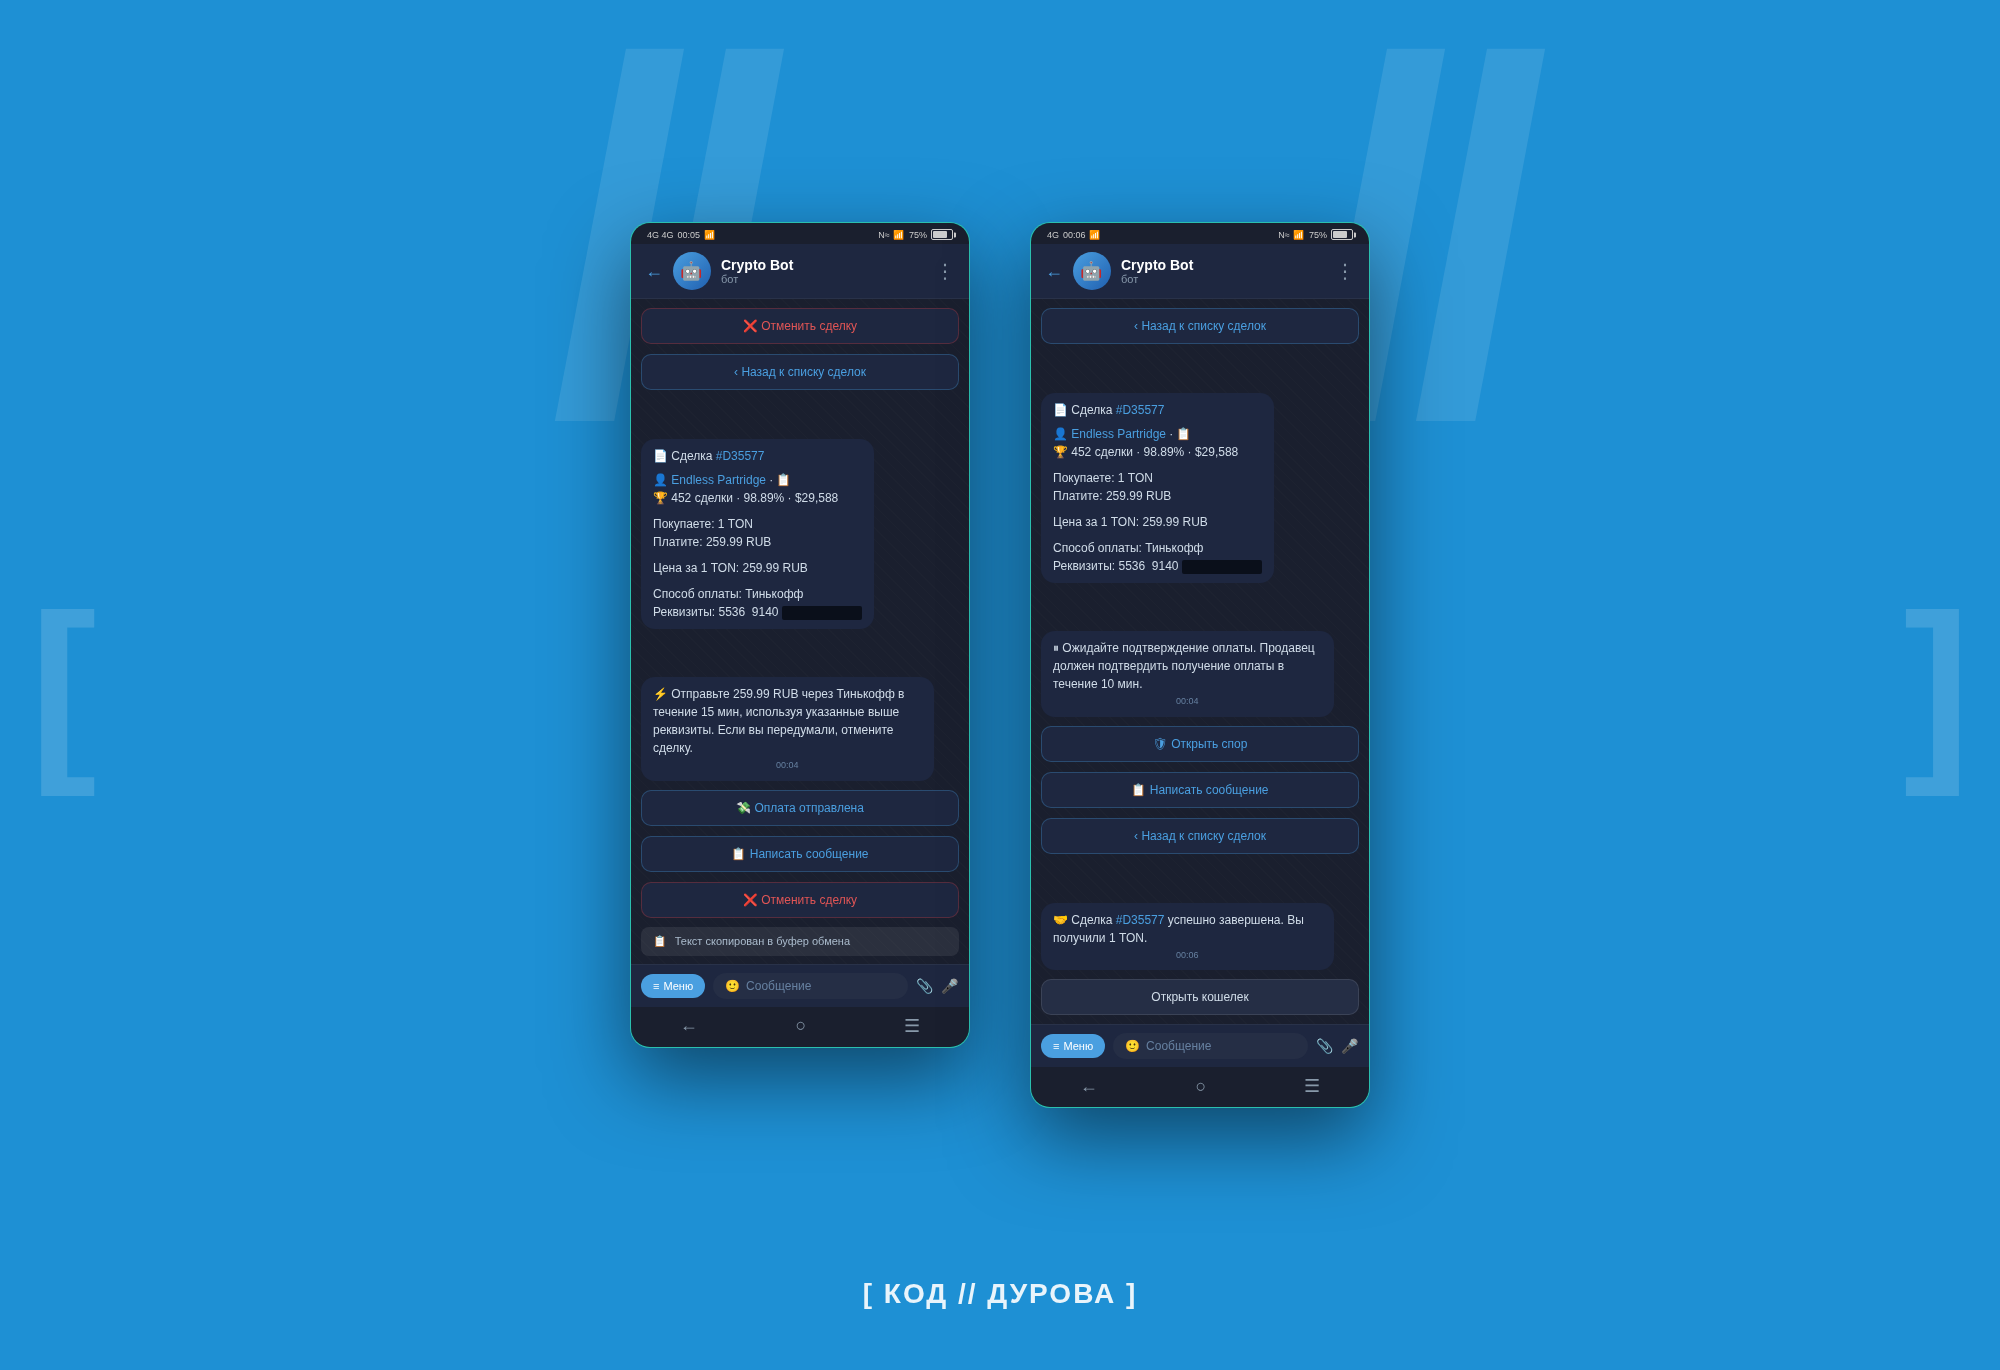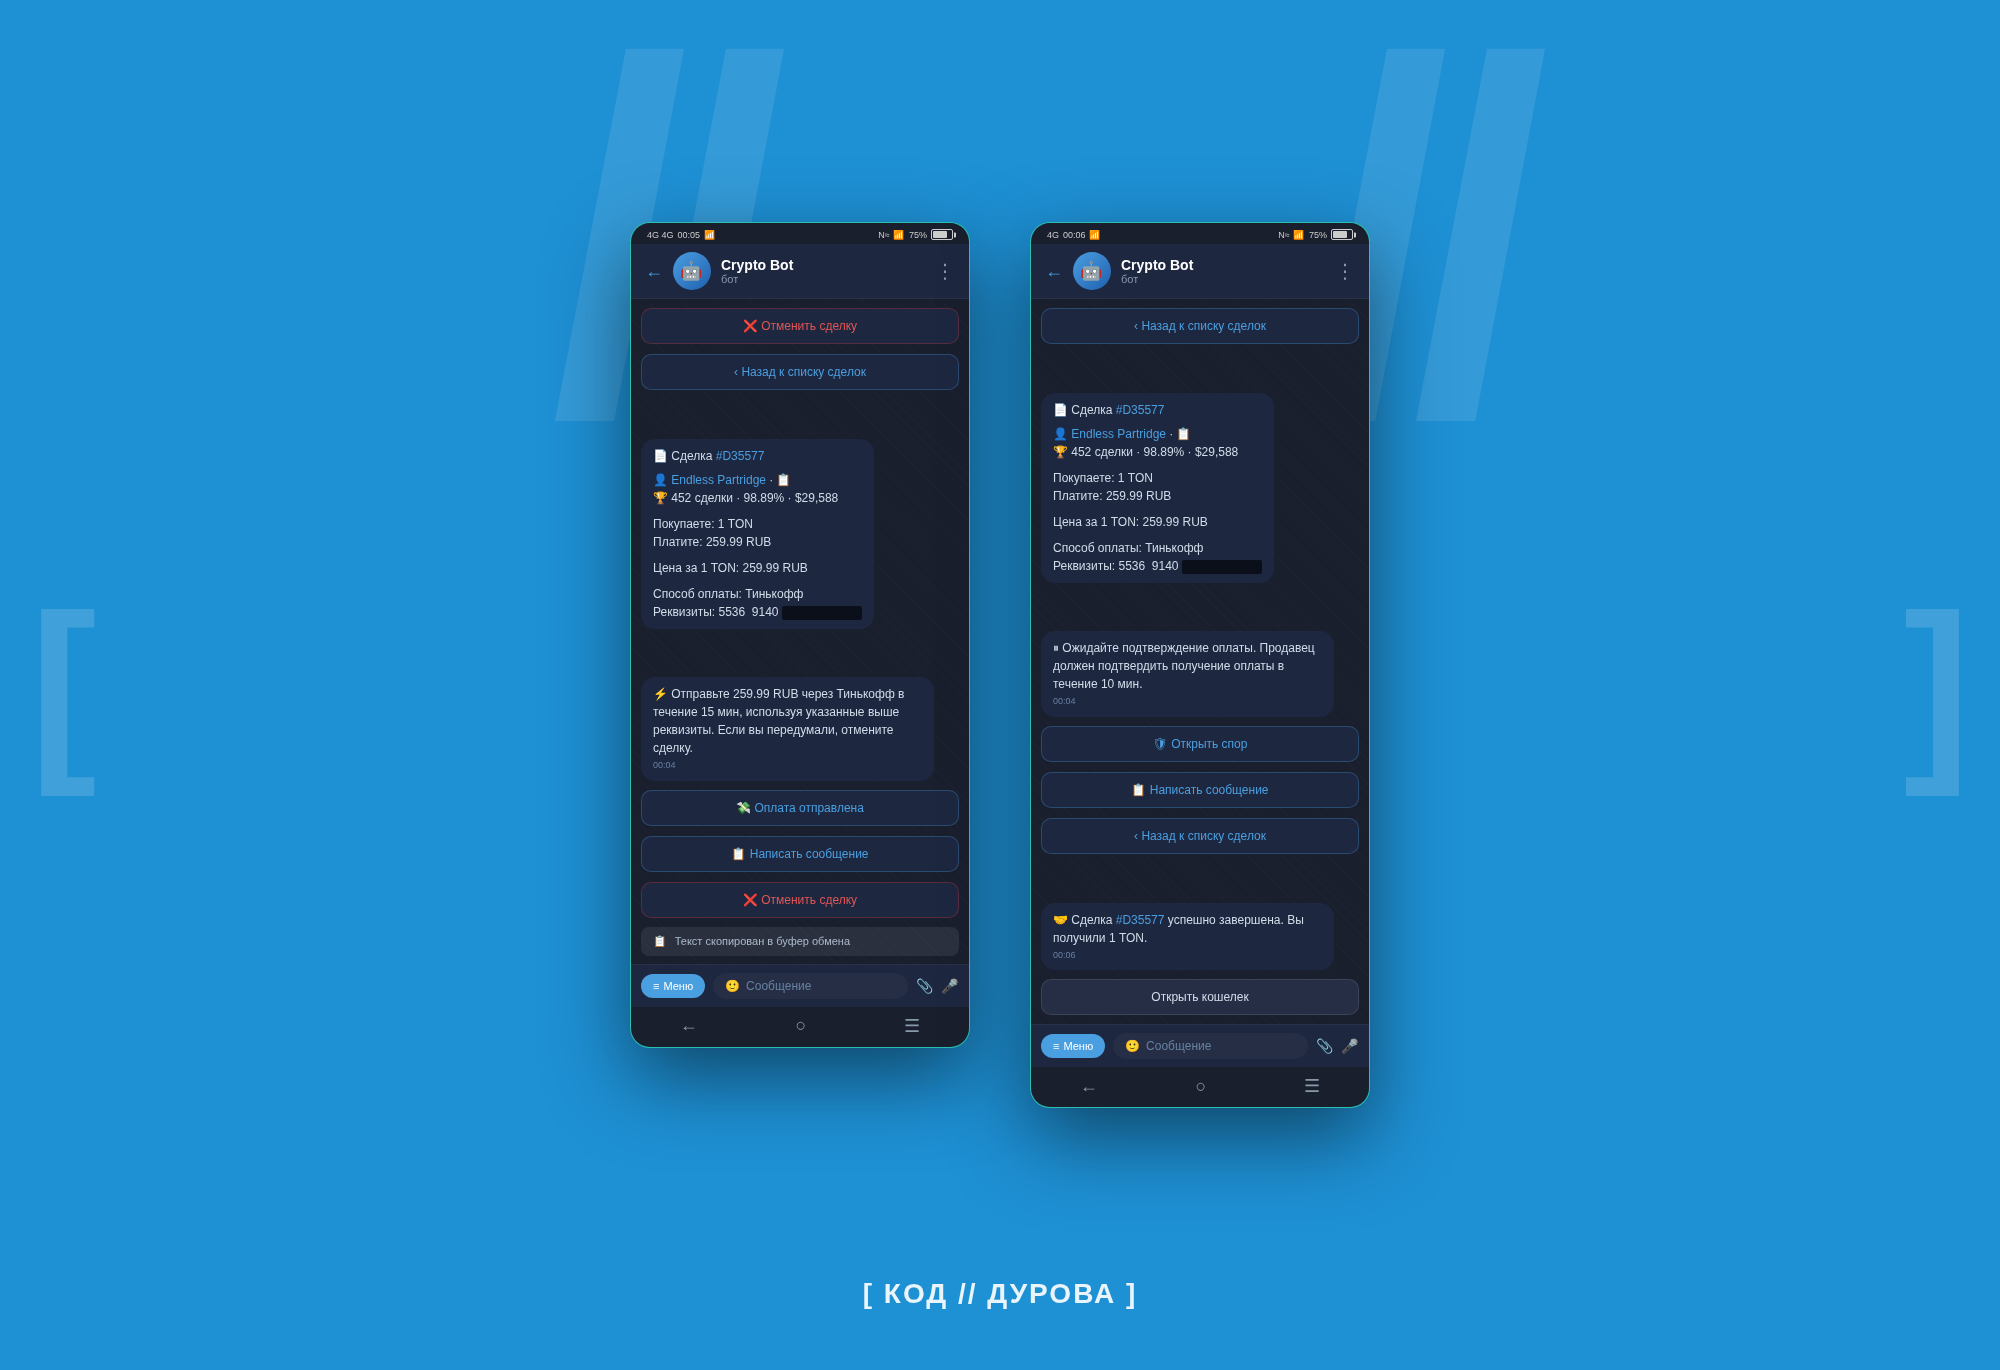--- a/index.html
+++ b/index.html
@@ -152,21 +152,21 @@
     }
     .msg-bubble.bot {
       background: #1e2740;
       align-self: flex-start;
       max-width: 92%;
       margin-top: 40px;
     }
     .msg-time {
       font-size: 9px;
       color: #6680a0;
-      text-align: left;
+      text-align: center;
       margin-top: 2px;
     }
 
     .msg-button {
       background: #1e2740;
       border: 1px solid rgba(74,159,224,0.3);
       border-radius: 10px;
       padding: 10px 12px;
       font-size: 12px;
       color: #4a9fe0;

